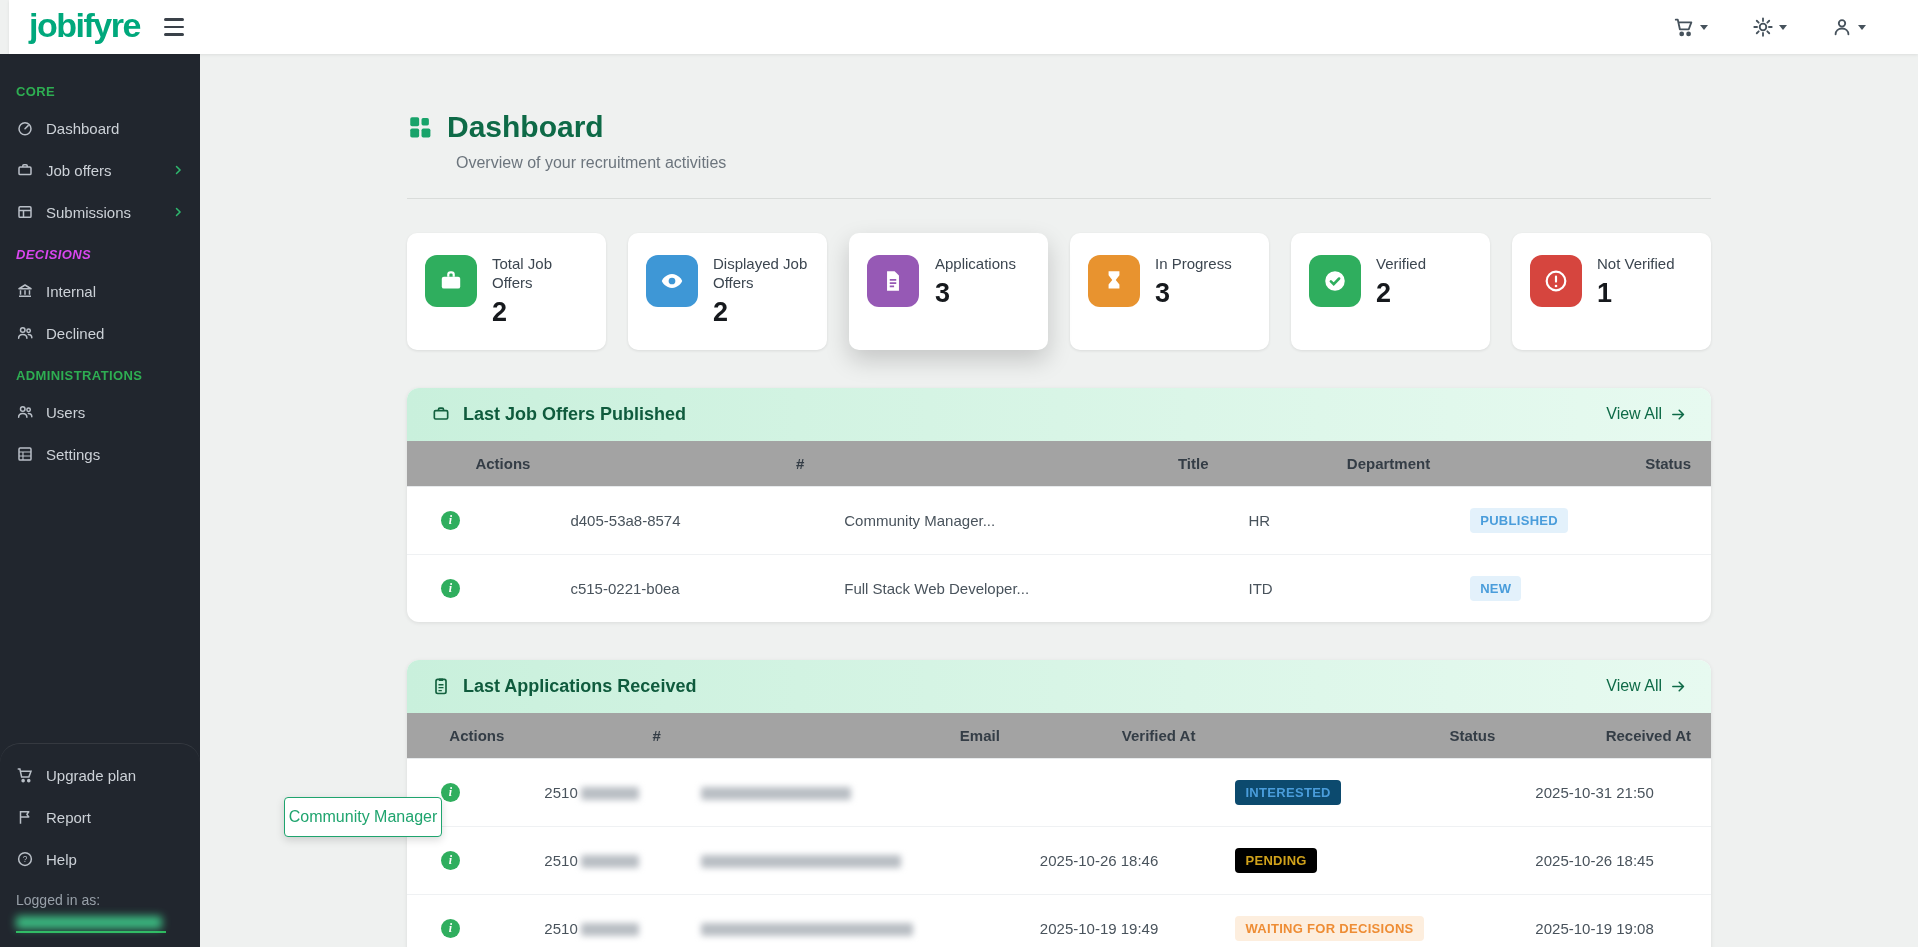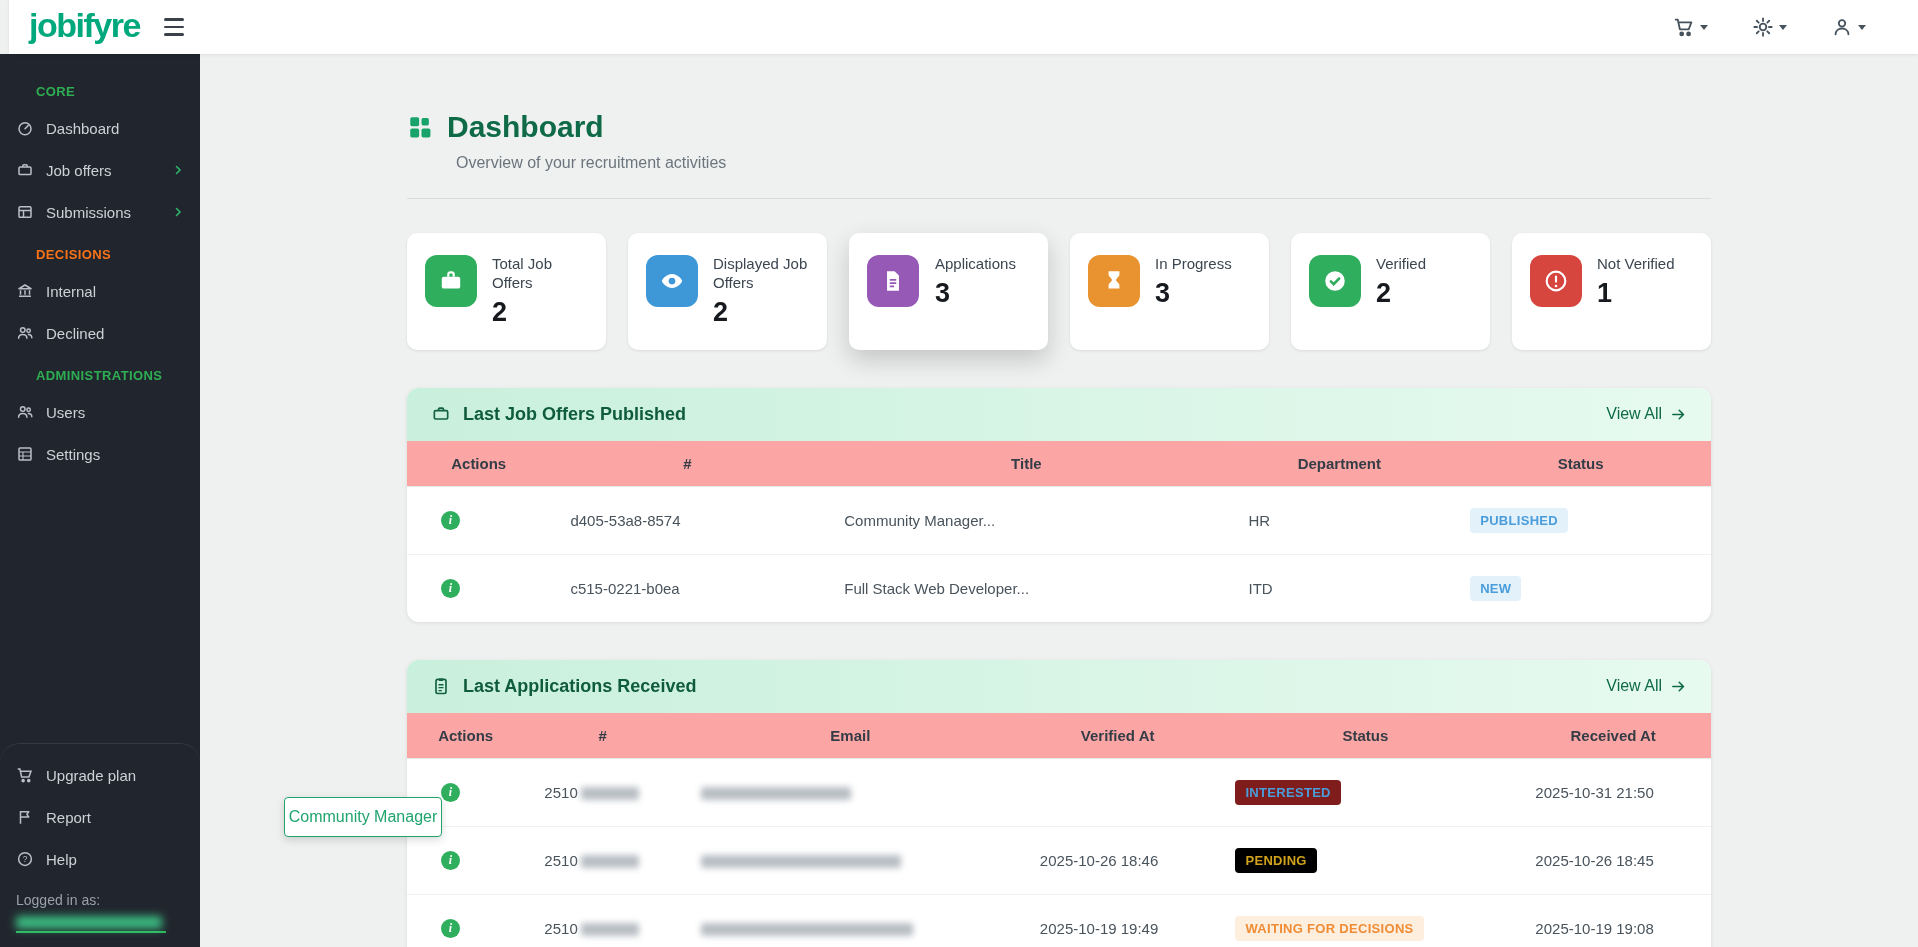--- a/index.html
+++ b/index.html
@@ -14,21 +14,21 @@
   .hamburger span { width:20px; height:2.5px; background:#3a4149; margin:2.4px 0; border-radius:2px; }
   .topbar-right { margin-left:auto; display:flex; align-items:center; gap:44px; padding-right:52px; }
   .top-icon { display:flex; align-items:center; gap:5px; color:#46525c; cursor:pointer; }
   .caret { display:inline-block; width:0; height:0; border-left:4.5px solid transparent;
     border-right:4.5px solid transparent; border-top:5.5px solid #46525c; }
 
   
   .sidebar { position:fixed; top:54px; left:0; bottom:0; width:200px; background:#21262e;
     display:flex; flex-direction:column; z-index:30; }
   .nav { padding-top:16px; }
-  .section-title { font-size:13px; font-weight:700; letter-spacing:.4px; padding:14px 16px 8px;margin-left:20px; }
+  .section-title { font-size:13px; font-weight:700; letter-spacing:.4px; padding:14px 16px 8px; }
   .nav-item { display:flex; align-items:center; gap:11px; padding:12px 16px; color:#ccd1d7;
     font-size:15px; cursor:pointer; text-decoration:none; }
   .nav-ic { display:inline-flex; width:19px; color:#b9bfc7; }
   .chev { margin-left:auto; display:inline-flex; color:#2eb86e; }
   .side-footer { margin-top:auto; border-top:1px solid rgba(255,255,255,.09); padding:10px 0 14px;border-radius:20px; }
   .logged { padding:12px 16px 0; font-size:14px; color:#98a0a9; }
   .user-blur-wrap { margin-top:8px; width:150px; border-bottom:2px solid #2eb85c; padding-bottom:2px; }
   .user-blur { display:block; width:146px; height:13px; background:#3ecb8a; border-radius:2px;
     filter:blur(4px); opacity:.9; }
 
@@ -55,21 +55,21 @@
   
   .panel { background:#fff; border-radius:12px; box-shadow:0 1px 4px rgba(0,0,0,.09);
     overflow:hidden; margin-top:38px; }
   .panel-head { display:flex; align-items:center; gap:12px; padding:16px 24px;
     background:linear-gradient(90deg, var(--from,#c9f0dc), var(--to,#e7faf0)); }
   .panel-title { font-size:18px; font-weight:800; color:#0f5b3d; }
   .view-all { margin-left:auto; display:flex; align-items:center; gap:8px; font-size:16px;
     color:#0e6a47; cursor:pointer; text-decoration:none; }
 
   table { width:100%; border-collapse:collapse; }
-  th { text-align:center; padding:14px 20px; background:#fca5a5; font-size:15px; font-weight:700;
+  th { text-align:right; padding:14px 20px; background:#a3a3a3; font-size:15px; font-weight:700;
     color:#343d46; border-bottom:1px solid #e7eaec; }
   td { padding:21px 20px; font-size:15px; color:#49535c; border-bottom:1px solid #eff1f3;
     vertical-align:middle; }
   tr:last-child td { border-bottom:none; }
 
   .info-dot { display:inline-grid; place-items:center; width:19px; height:19px; border-radius:50%;
     background:#2fae5e; color:#fff; font-size:12px; font-weight:700; font-style:italic;
     font-family:"Liberation Serif", serif; cursor:pointer; margin-left:14px; }
 
   .badge { display:inline-block; padding:5px 10px; border-radius:4px; font-size:13px;
@@ -158,21 +158,21 @@
         <span class="nav-label">Submissions</span>
         <span class="chev">
           <svg width="12" height="12" viewBox="0 0 24 24" fill="none" stroke="currentColor" stroke-width="3" stroke-linecap="round">
               <path d="M9 5l7 7-7 7"></path>
             </svg>
         </span>
       </a>
     </div>
 
     <div class="section">
-      <div class="section-title" style="color: #f97316;">DECISIONS</div>
+      <div class="section-title" style="color: #d946ef; font-style: italic;">DECISIONS</div>
       <a class="nav-item">
         <span class="nav-ic">
           <svg width="18" height="18" viewBox="0 0 24 24" fill="none" stroke="currentColor" stroke-width="2" stroke-linejoin="round">
               <path d="M12 4l8 5H4z"></path>
               <path d="M6 11v6M12 11v6M18 11v6M4 19h16"></path>
             </svg>
         </span>
         <span class="nav-label">Internal</span>
       </a>
       <a class="nav-item">
@@ -424,21 +424,21 @@
             <th>Status</th>
             <th>Received At</th>
           </tr>
         </thead>
         <tbody>
           <tr>
             <td><span class="info-dot">i</span></td>
             <td><span>2510</span><span class="blur id-blur"></span></td>
             <td><span class="blur w-a"></span></td>
             <td></td>
-            <td><span class="badge" style="color: rgb(74, 157, 219); background-color: #7f1d1d;">INTERESTED</span></td>
+            <td><span class="badge" style="color: rgb(74, 157, 219); background-color: #0c4a6e;">INTERESTED</span></td>
             <td>2025-10-31 21:50</td>
           </tr>
           <tr>
             <td><span class="info-dot">i</span></td>
             <td><span>2510</span><span class="blur id-blur"></span></td>
             <td><span class="blur w-b"></span></td>
             <td>2025-10-26 18:46</td>
             <td><span class="badge" style="color: rgb(209, 162, 27); background-color: #000000;">PENDING</span></td>
             <td>2025-10-26 18:45</td>
           </tr>

